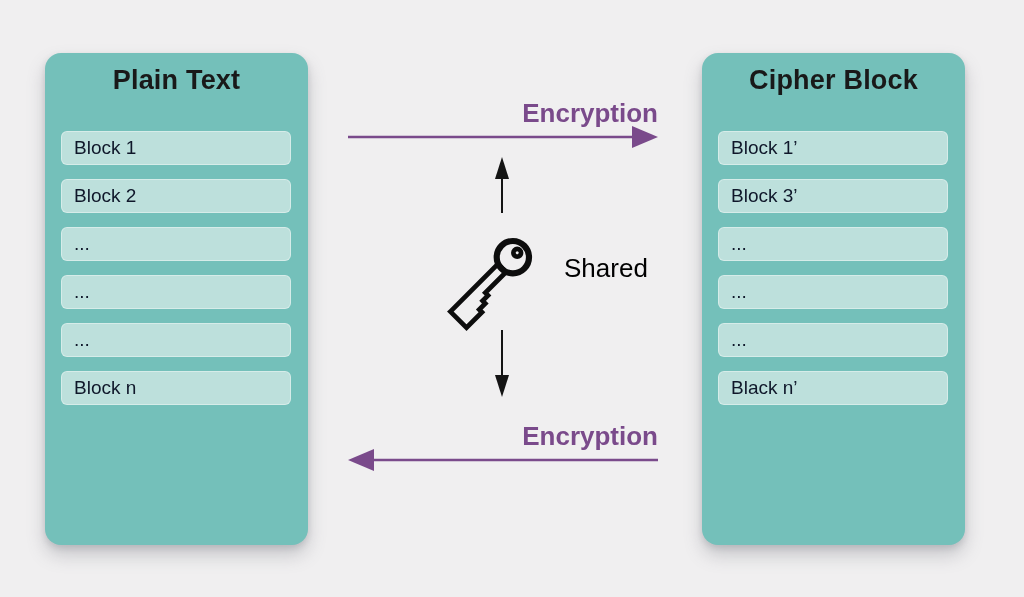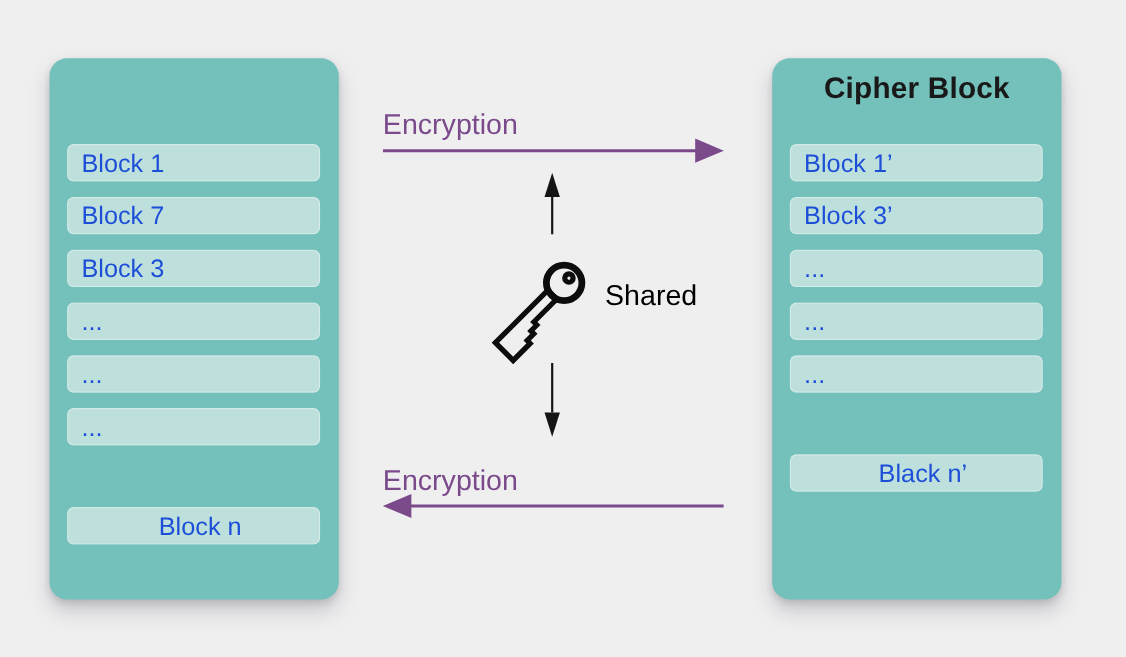--- a/index.html
+++ b/index.html
@@ -46,37 +46,37 @@
     width:230px;
     display:flex;
     flex-direction:column;
     gap:14px;
   }
   .block{
     height:34px;
     background:var(--block);
     border:1px solid rgba(255,255,255,.38);
     border-radius:6px;
-    font-size:23px;
+    font-size:19px;
     line-height:32px;
     padding-left:12px;
-    color:#1d4ed8;
+    color:#0f172a;
     white-space:nowrap;
     overflow:hidden;
   }
-  .block.last{margin-top:42px;text-align:center;}
+  .block.last{}
 
   
   .enc-label{
     position:absolute;
     left:348px;
     width:310px;
-    text-align:left;
+    text-align:right;
     font-size:26px;
-    font-weight:normal;
+    font-weight:bold;
     color:var(--purple);
   }
   .enc-label.top{top:98px;}
   .enc-label.bottom{top:421px;}
 
   svg.arrow-h{position:absolute;width:310px;height:24px;}
   svg.arrow-h.to-right{left:348px;top:125px;}
   svg.arrow-h.to-left{left:348px;top:448px;}
   svg.arrow-h line{stroke:var(--purple);stroke-width:2.6;}
   svg.arrow-h polygon{fill:var(--purple);}
@@ -87,37 +87,37 @@
   svg.arrow-v line{stroke:#141414;stroke-width:2;}
   svg.arrow-v polygon{fill:#141414;}
 
   svg.key{position:absolute;left:431px;top:225px;width:114px;height:114px;overflow:visible;}
   svg.key .ring{fill:none;stroke:#0d0d0d;stroke-width:6.5;}
   svg.key .hole{fill:none;stroke:#0d0d0d;stroke-width:5;}
   svg.key .shaft{fill:var(--background);stroke:#0d0d0d;stroke-width:5;stroke-linejoin:miter;}
 
   .shared-key{
     position:absolute;
-    left:550px;
+    left:564px;
     top:251px;
     font-size:26px;
     line-height:35px;
     color:#000;
   }
 </style>
 </head>
 <body>
 
 <div class="stage">
 
   <section class="panel left">
+    <h2>Plain Text</h2>
     <div class="blocks">
       <div class="block">Block 1</div>
-      <div class="block">Block 7</div>
-      <div class="block">Block 3</div>
+      <div class="block">Block 2</div>
       <div class="block">...</div>
       <div class="block">...</div>
       <div class="block">...</div>
       <div class="block last">Block n</div>
     </div>
   </section>
 
   <section class="panel right">
     <h2>Cipher Block</h2>
     <div class="blocks">

